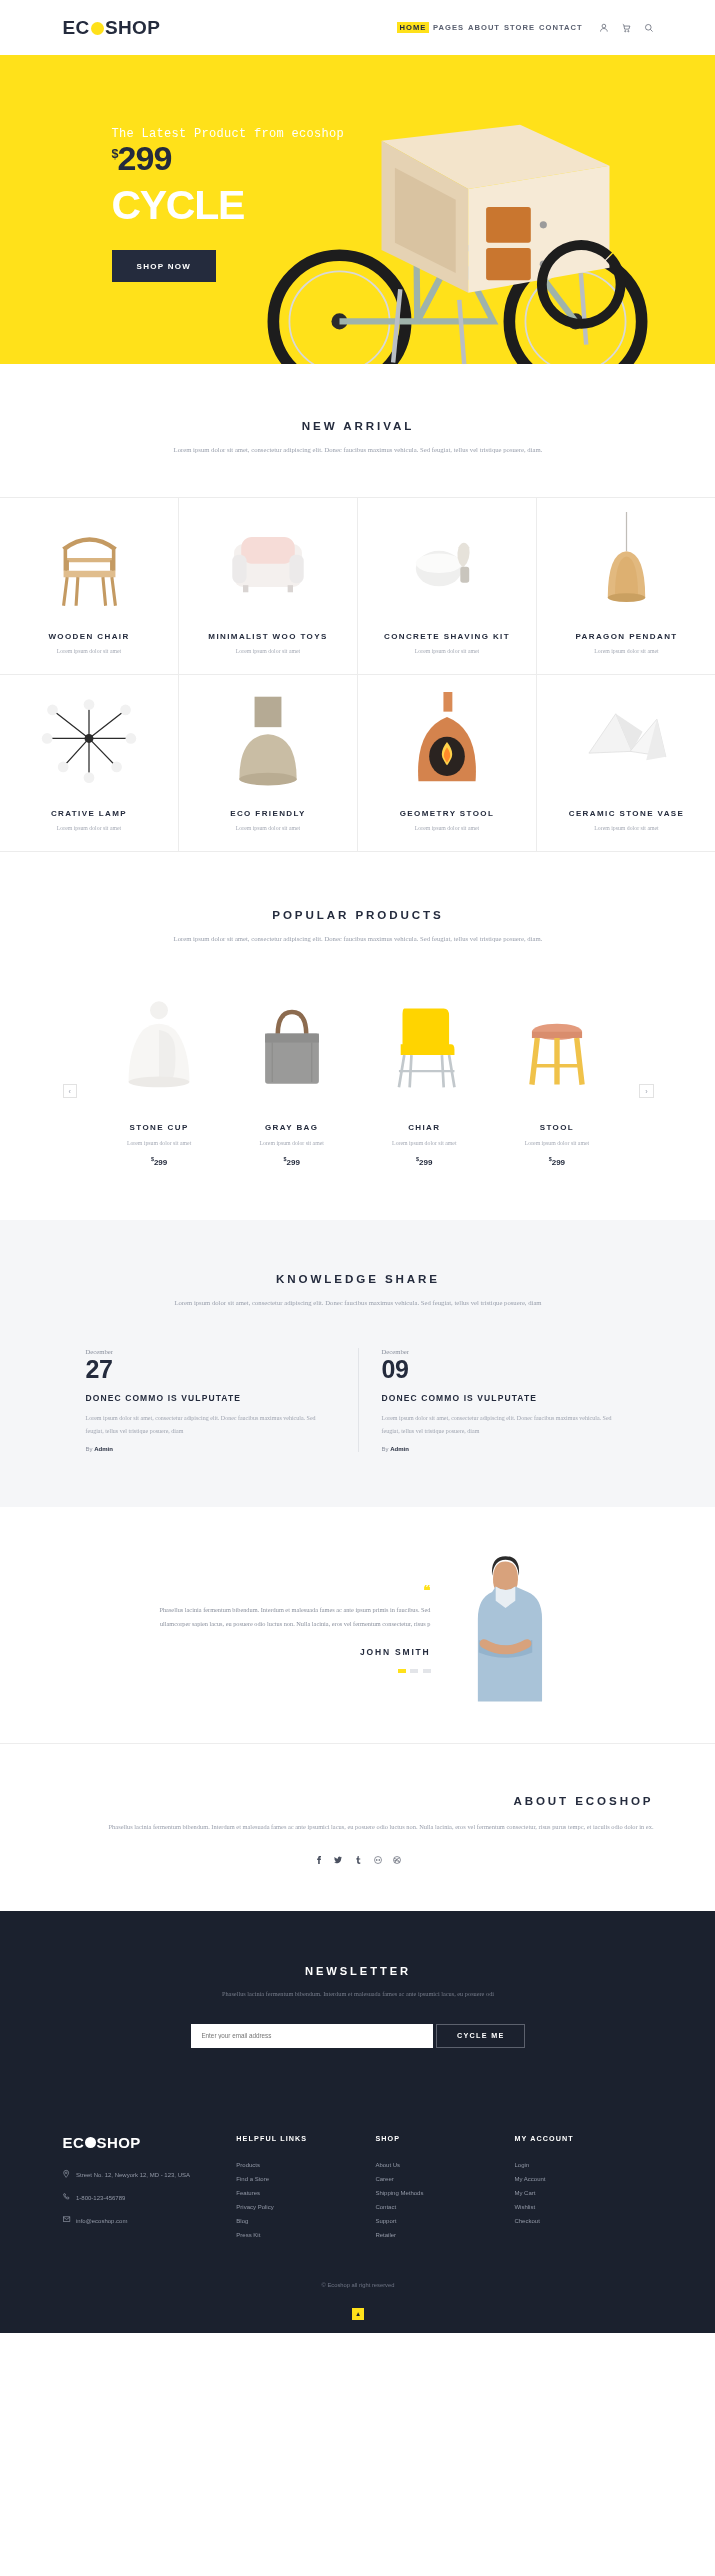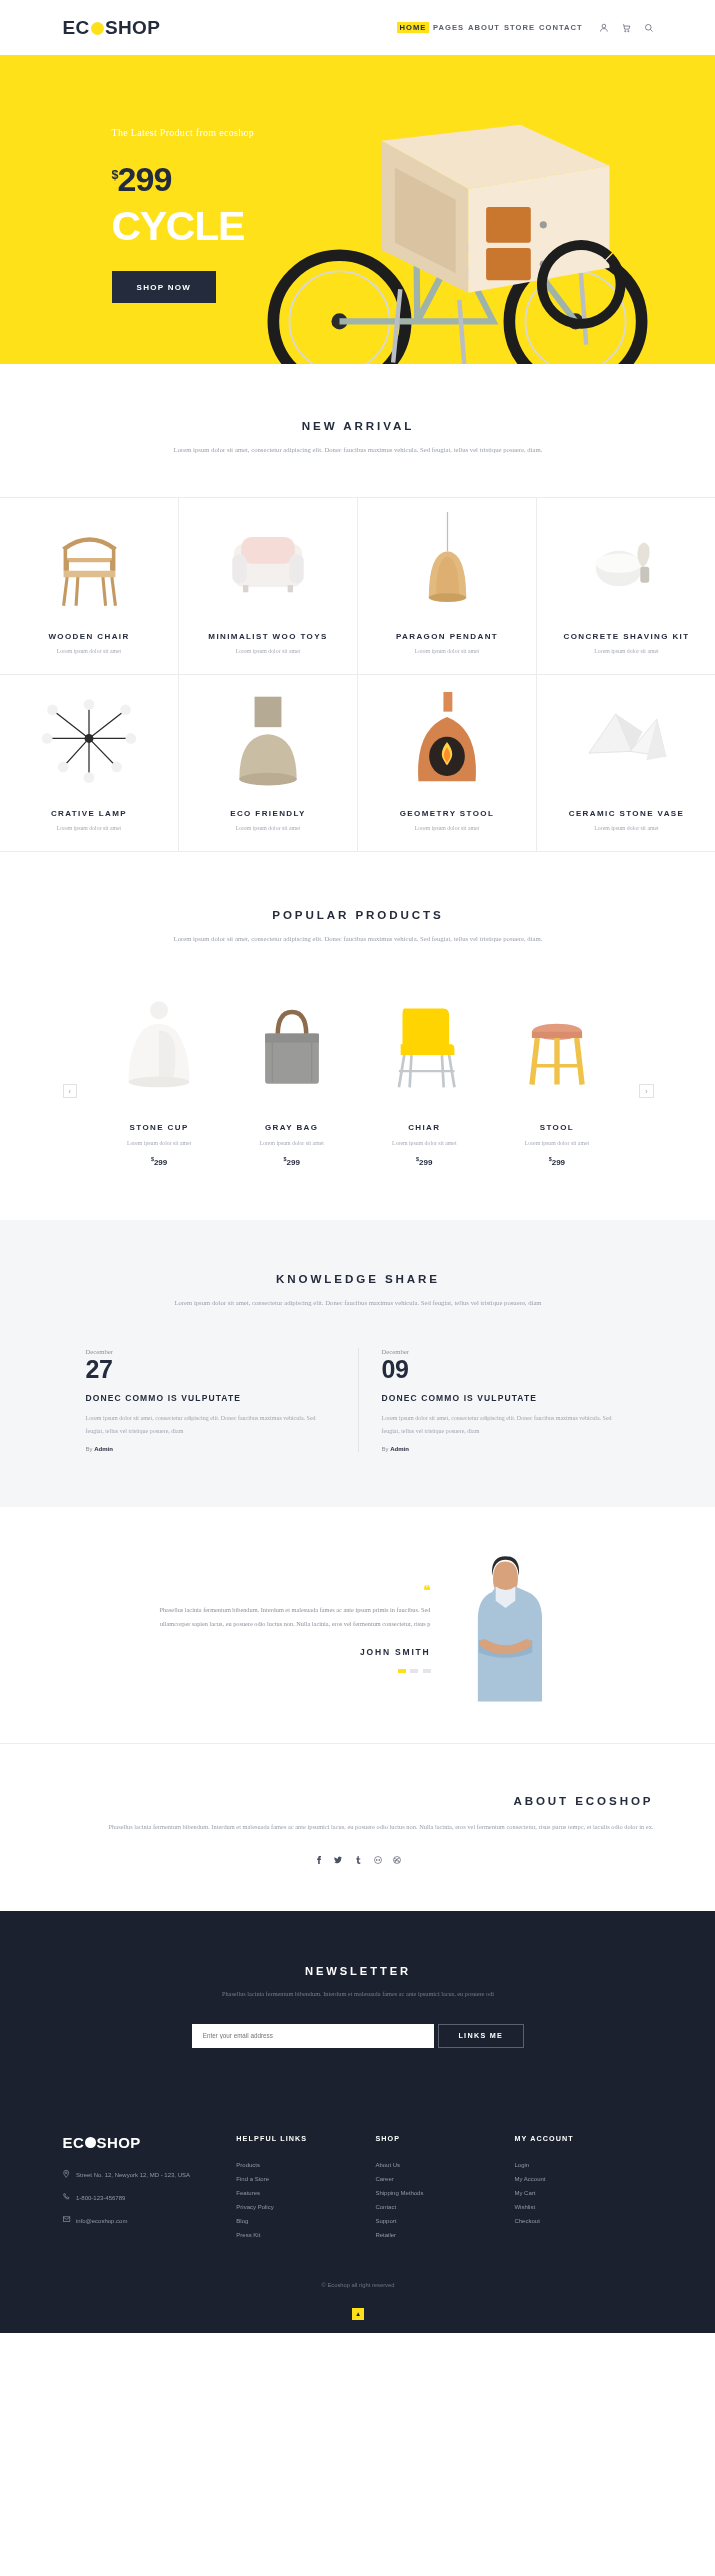--- a/index.html
+++ b/index.html
@@ -18,21 +18,21 @@
   .nav { margin-left:auto; display:flex; align-items:center; gap:4px; }
   .nav a { font-size:7.6px; letter-spacing:1px; color:#5a6070; text-decoration:none; font-weight:600; }
   .nav a.active { color:#242b3d; background:#ffe11a; padding:0.9px 2.7px; }
   .nav-icons { display:flex; align-items:center; gap:12.5px; margin-left:12.5px; }
   .nav-icons svg { display:block; }
 
   
   .hero { position:relative; background:#ffe11a; height:309px; overflow:hidden; }
   .hero-inner { width:591px; margin:0 auto; position:relative; height:100%; }
   .hero-text { position:absolute; left:49px; top:72px; z-index:3; }
-  .hero-sub { font-family:Liberation Serif, serif; font-size:10px; color:#fff; letter-spacing:0.3px; margin-bottom:24px; }
+  .hero-sub { font-family:Liberation Mono, monospace; font-size:12px; color:#fff; letter-spacing:0.3px; margin-bottom:0; }
   .hero-price { font-size:34px; font-weight:bold; color:#242b3d; line-height:1; letter-spacing:-0.9px; }
   .hero-price sup { font-size:12.5px; vertical-align:super; font-weight:bold; }
   .hero-title { font-size:41px; font-weight:bold; color:#fff; line-height:.96; letter-spacing:-1.3px; margin-top:10.7px; }
   .shop-now { display:inline-block; margin-top:25px; background:#242b3d; color:#fff; font-size:8px;
               letter-spacing:1.3px; font-weight:bold; padding:11.6px 25px; text-decoration:none; }
   .hero-img { position:absolute; right:-36px; bottom:-45px; width:465px; height:295px; z-index:2; }
 
   
   .section-head { text-align:center; }
   .section-title { font-size:11.6px; font-weight:bold; letter-spacing:2.9px; color:#242b3d; }
@@ -251,41 +251,41 @@
           <rect x="20" y="64" width="6" height="8" fill="#d9d4d2"></rect>
           <rect x="70" y="64" width="6" height="8" fill="#d9d4d2"></rect>
         </svg>
       </div>
       <div class="cname">MINIMALIST WOO TOYS</div>
       <div class="cdesc">Lorem ipsum dolor sit amet</div>
     </div>
 
     <div class="cell">
       <div class="thumb">
+        <svg width="84" height="64" viewBox="0 0 94 72">
+          <ellipse cx="38" cy="40" rx="26" ry="20" fill="#efefee"></ellipse>
+          <ellipse cx="38" cy="34" rx="26" ry="11" fill="#fbfbfa"></ellipse>
+          <path d="M60 16 q6 -10 12 0 q2 14 -6 22 h-2 q-8 -8 -4 -22 z" fill="#e6e2da"></path>
+          <rect x="62" y="38" width="10" height="18" rx="3" fill="#c9c5bd"></rect>
+        </svg>
+      </div>
+      <div class="cname">CONCRETE SHAVING KIT</div>
+      <div class="cdesc">Lorem ipsum dolor sit amet</div>
+    </div>
+
+    <div class="cell">
+      <div class="thumb">
         <svg width="77" height="107" viewBox="0 0 86 120">
           <path d="M43 0 v44" stroke="#c0bdb8" stroke-width="1.4"></path>
           <path d="M22 96 q0 -50 21 -52 q21 2 21 52 z" fill="#e2b97f"></path>
           <path d="M30 96 q0 -44 13 -46 q13 2 13 46 z" fill="#d7a863" opacity=".5"></path>
           <ellipse cx="43" cy="96" rx="21" ry="5" fill="#caa061"></ellipse>
         </svg>
       </div>
       <div class="cname">PARAGON PENDANT</div>
-      <div class="cdesc">Lorem ipsum dolor sit amet</div>
-    </div>
-
-    <div class="cell">
-      <div class="thumb">
-        <svg width="84" height="64" viewBox="0 0 94 72">
-          <ellipse cx="38" cy="40" rx="26" ry="20" fill="#efefee"></ellipse>
-          <ellipse cx="38" cy="34" rx="26" ry="11" fill="#fbfbfa"></ellipse>
-          <path d="M60 16 q6 -10 12 0 q2 14 -6 22 h-2 q-8 -8 -4 -22 z" fill="#e6e2da"></path>
-          <rect x="62" y="38" width="10" height="18" rx="3" fill="#c9c5bd"></rect>
-        </svg>
-      </div>
-      <div class="cname">CONCRETE SHAVING KIT</div>
       <div class="cdesc">Lorem ipsum dolor sit amet</div>
     </div>
 
     <div class="cell">
       <div class="thumb">
         <svg width="98" height="86" viewBox="0 0 110 96">
           <g stroke="#2b2b2b" stroke-width="1.4" fill="none">
             <path d="M55 44 L14 12 M55 44 L96 12 M55 44 L26 76 M55 44 L86 76 M55 44 L55 6 M55 44 L8 44 M55 44 L102 44 M55 44 L55 88"></path>
           </g>
           <g fill="#f1f1f1">
@@ -504,21 +504,21 @@
     </div>
   </div>
 </div>
 
 <div class="newsletter">
   <div class="inner">
     <div class="nl-title">NEWSLETTER</div>
     <div class="nl-desc">Phasellus lacinia fermentum bibendum. Interdum et malesuada fames ac ante ipsumici lacus, eu posuere odi</div>
     <div class="nl-form">
       <input type="text" placeholder="Enter your email address" style="">
-      <button>LINKS ME</button>
+      <button>CYCLE ME</button>
     </div>
   </div>
 </div>
 
 <div class="footer">
   <div class="inner">
     <div class="foot-row">
       <div class="foot-col brand">
         <div class="foot-logo">
           <span>EC</span>

